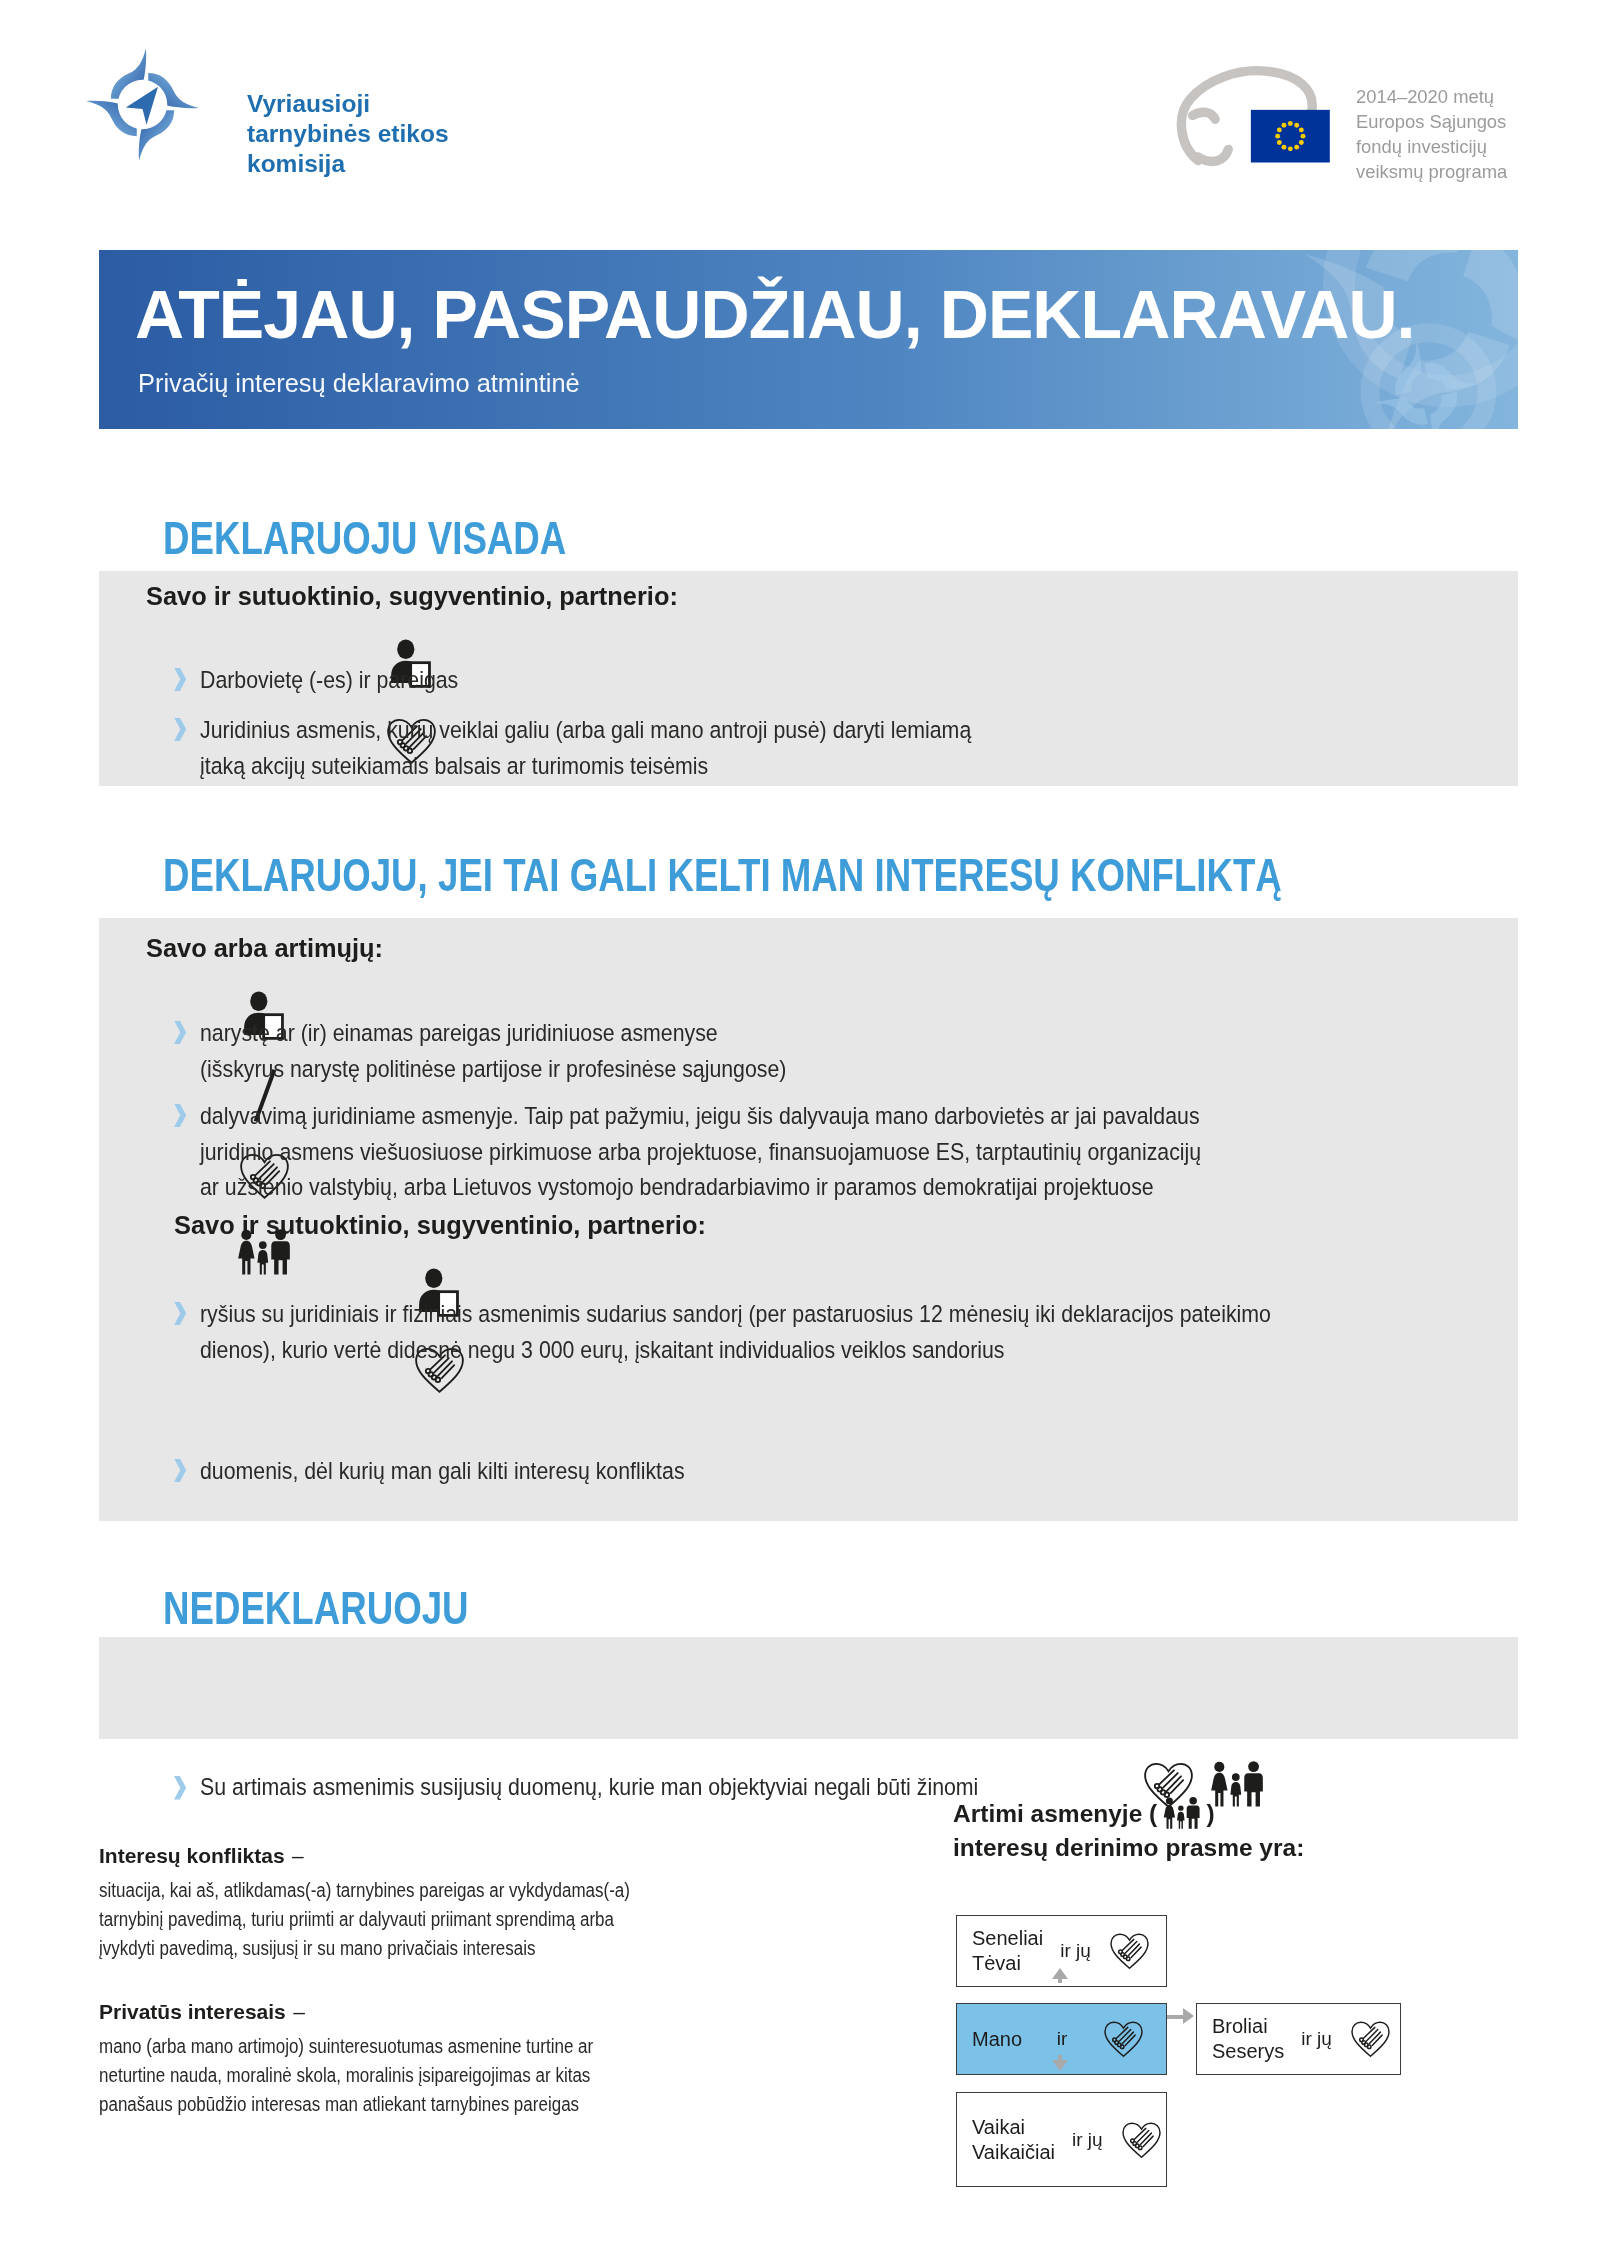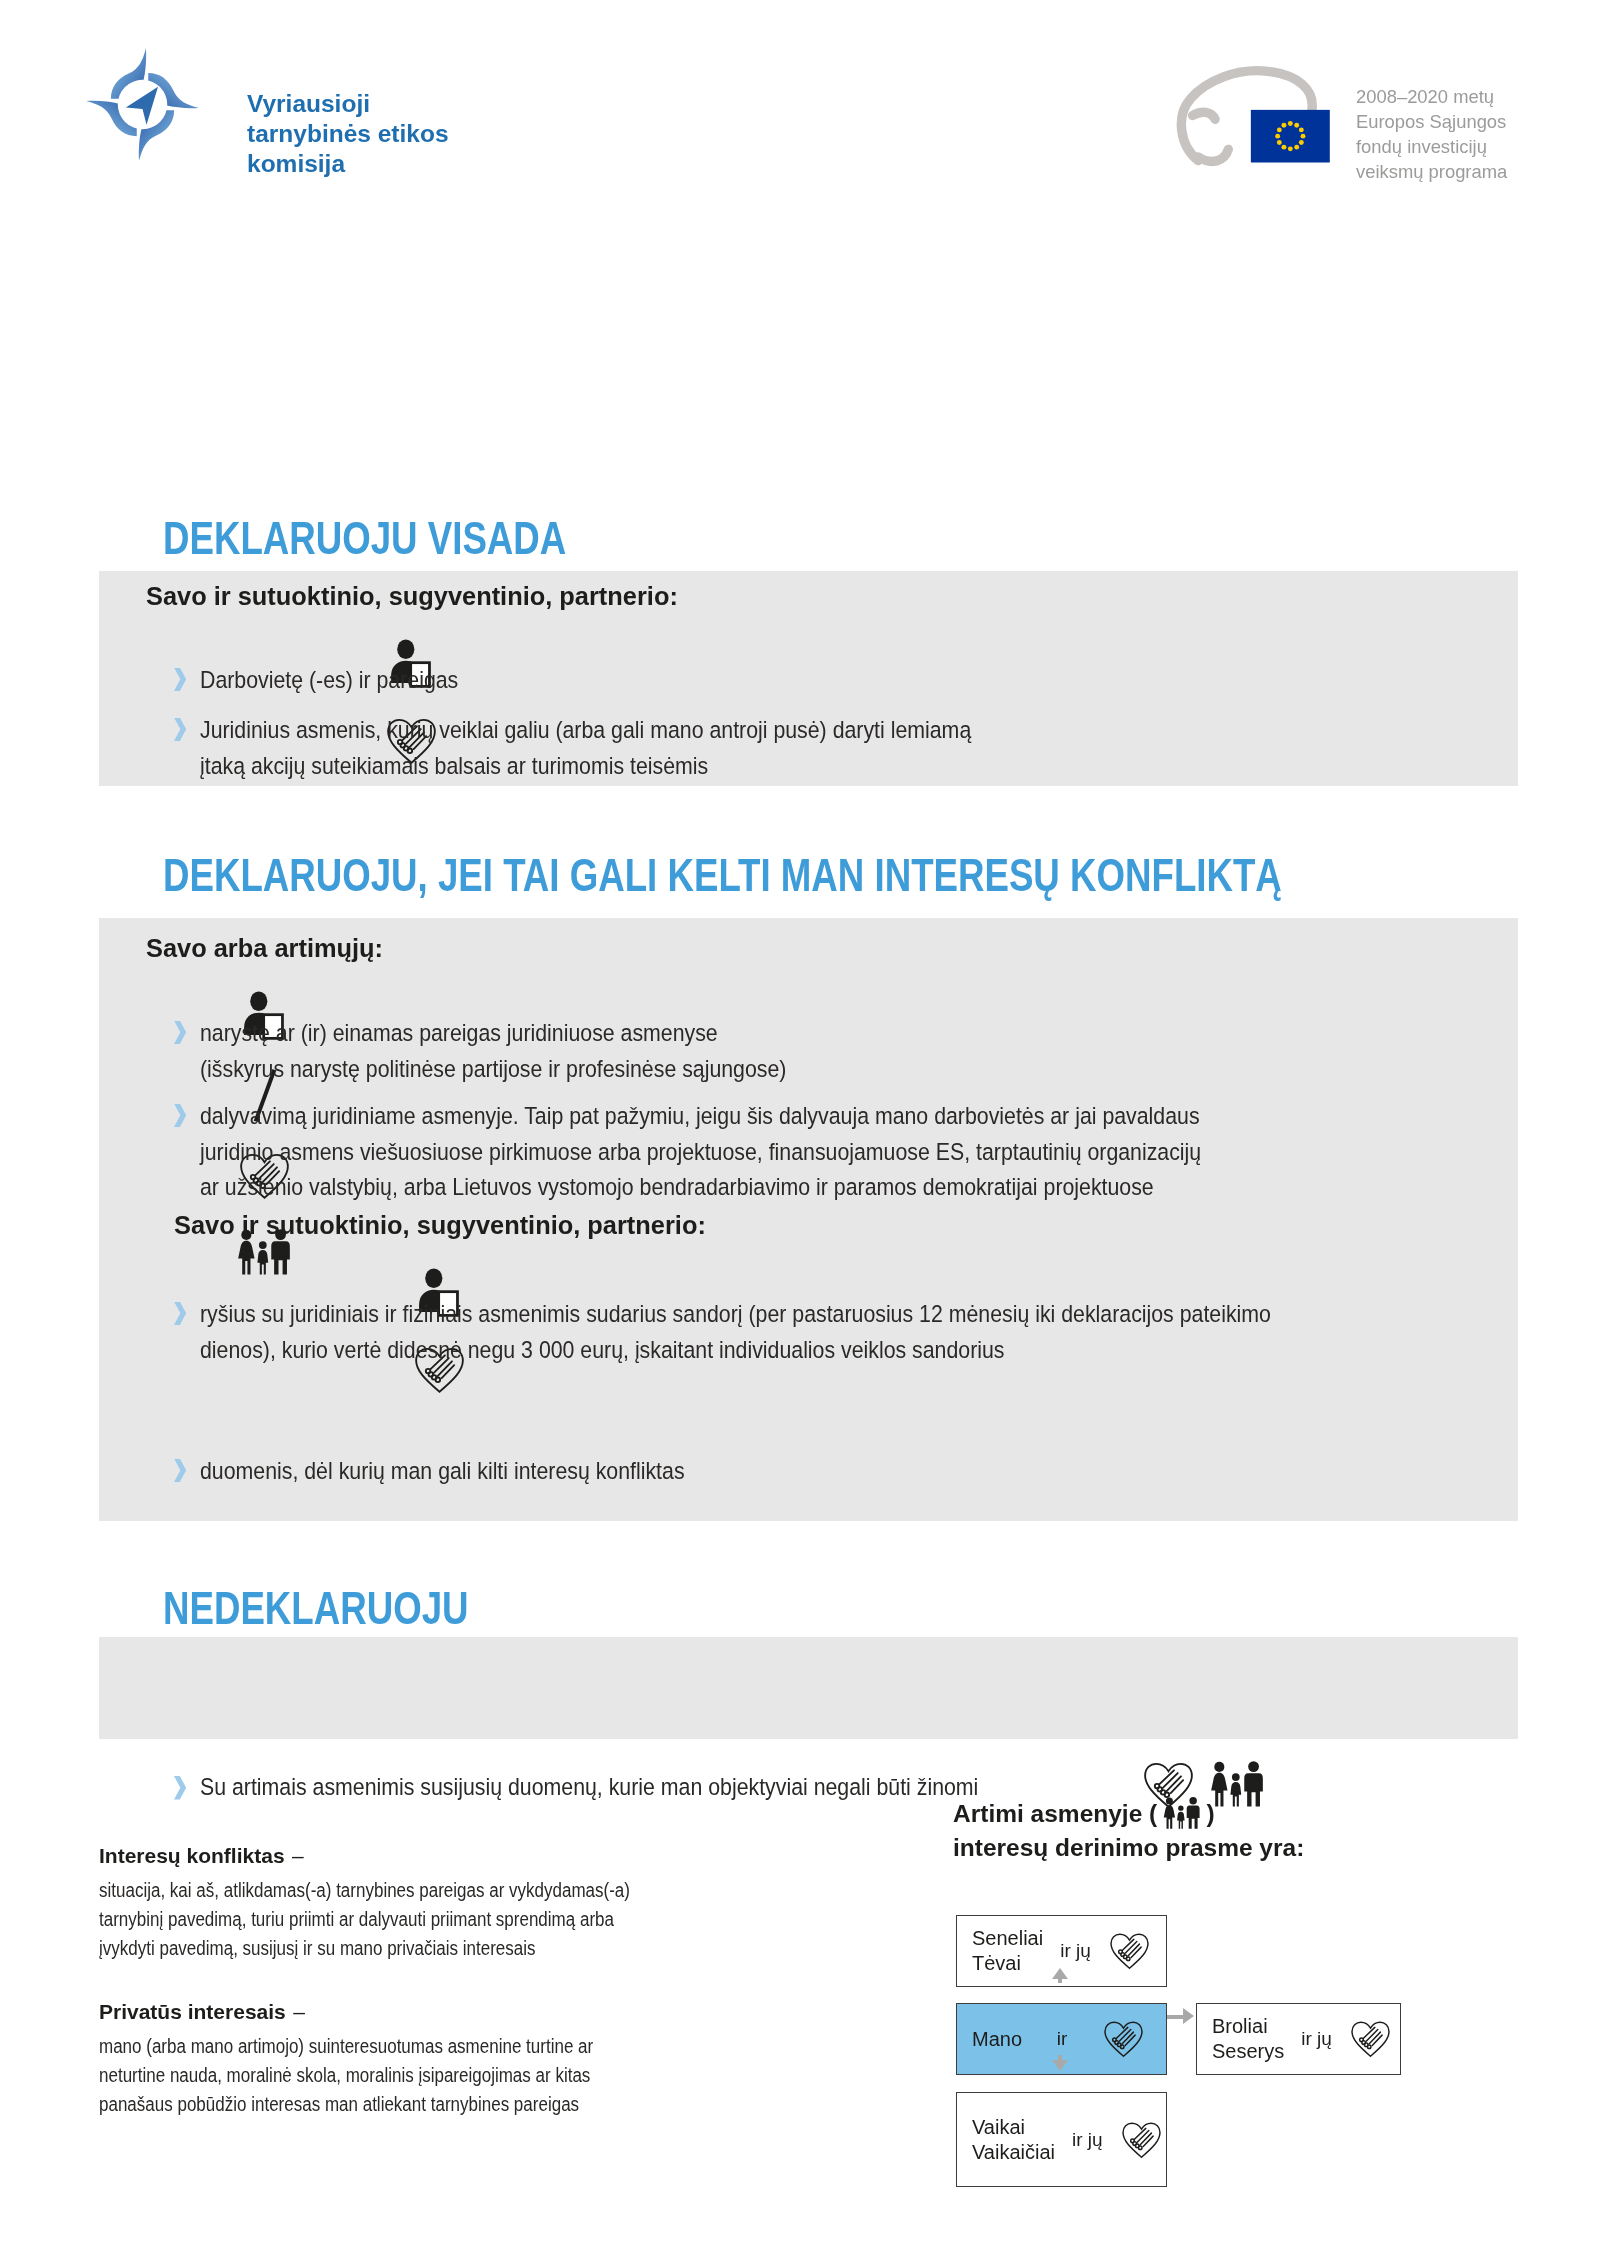--- a/index.html
+++ b/index.html
@@ -128,25 +128,39 @@
       <circle cx="121.2" cy="74.3" r="2.6"></circle>
         <circle cx="116.3" cy="79.3" r="2.6"></circle>
       <circle cx="114.5" cy="86" r="2.6"></circle>
         <circle cx="116.3" cy="92.7" r="2.6"></circle>
       <circle cx="121.2" cy="97.7" r="2.6"></circle>
         <circle cx="128" cy="99.5" r="2.6"></circle>
       <circle cx="134.8" cy="97.7" r="2.6"></circle>
         <circle cx="139.7" cy="92.7" r="2.6"></circle>
     </g>
   </svg>
-  <div class="abs eu-text" style="left:1356px;top:85px">2008–2020 metų
+  <div class="abs eu-text" style="left:1356px;top:85px">2014–2020 metų
 Europos Sąjungos
 fondų investicijų
 veiksmų programa</div>
 
+  <div class="abs banner">
+    <svg class="abs" style="right:0;top:0" width="603" height="179" viewBox="0 0 640 190">
+      <circle cx="565" cy="35" r="115" fill="none" stroke="rgba(255,255,255,0.10)" stroke-width="34"></circle>
+      <circle cx="545" cy="150" r="62" fill="none" stroke="rgba(255,255,255,0.12)" stroke-width="20"></circle>
+      <g fill="rgba(255,255,255,0.14)" transform="translate(400,-95) scale(3.1) rotate(18 50 50)">
+          <use href="#pin4"></use>
+        </g>
+      <g fill="rgba(173,211,238,0.38)" transform="translate(485,95) scale(1.15) rotate(-14 50 50)">
+          <use href="#pin4"></use>
+        </g>
+    </svg>
+    <div class="abs banner-title">ATĖJAU, PASPAUDŽIAU, DEKLARAVAU.</div>
+    <div class="abs banner-sub">Privačių interesų deklaravimo atmintinė</div>
+  </div>
 
   <div class="abs h-sec" style="left:151px;top:510px">
     <span class="hx">DEKLARUOJU VISADA</span>
   </div>
   <div class="abs panel" style="left:99px;top:571px;width:1419px;height:215px"></div>
   <div class="abs lead-row" style="left:146px;top:582px">
     <span class="lead">Savo ir sutuoktinio, sugyventinio, partnerio:</span>
     <svg class="i" width="49" height="49" viewBox="0 0 60 60">
         <use href="#ic-person-doc"></use>
       </svg>

